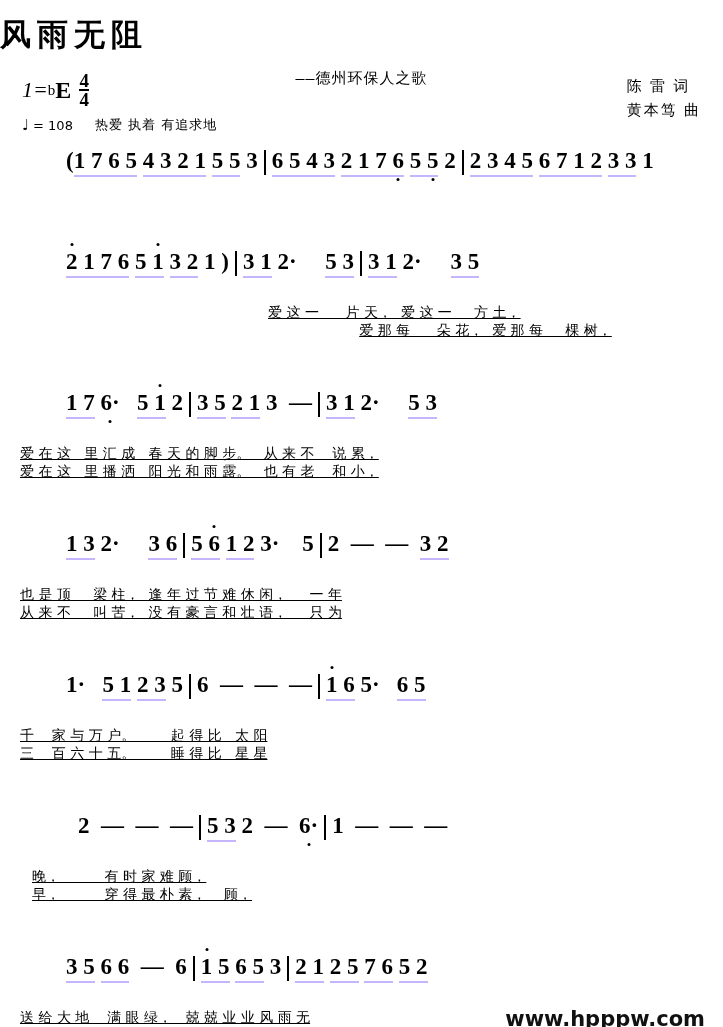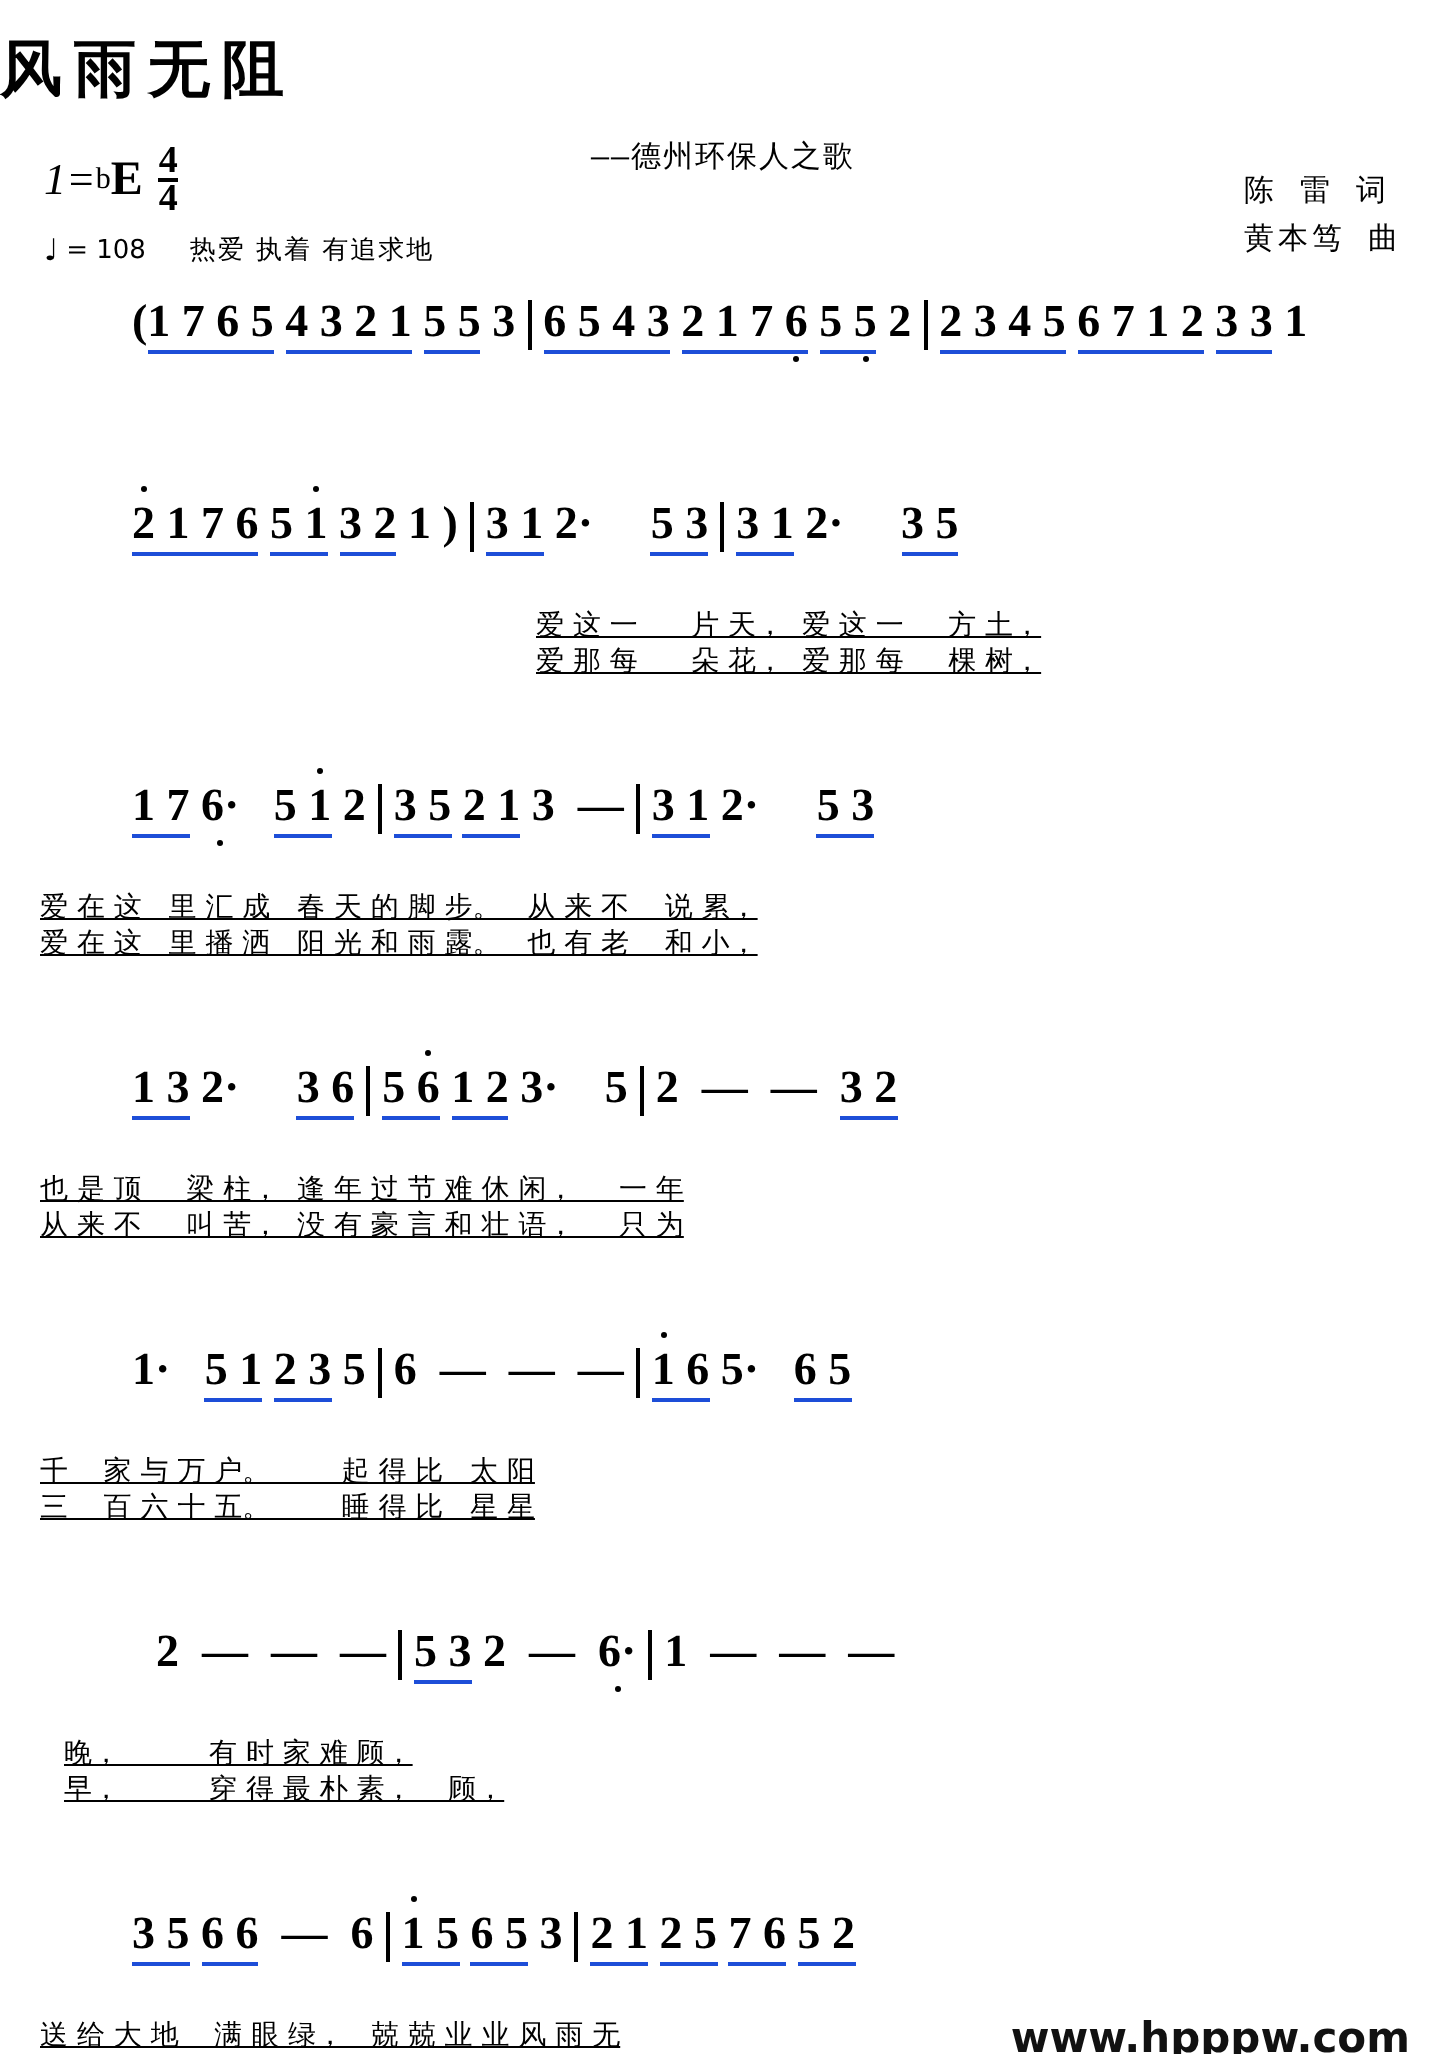--- a/index.html
+++ b/index.html
@@ -25,23 +25,23 @@
   .subtitle{
     text-align:center;
     font-family:Liberation Mono, monospace;
     font-size:15px;
     margin-top:13px;
     letter-spacing:1px;
   }
   .credits{
     position:absolute;
     right:22px;
-    top:71px;
+    top:60px;
     text-align:left;
-    font-family:Liberation Mono, monospace;
+    font-family:Liberation Sans, sans-serif;
     font-size:15px;
     line-height:24px;
     letter-spacing:2px;
   }
   .keysig{
     position:absolute;
     left:22px;
     top:58px;
     font-family:"Liberation Serif", serif;
     font-size:22px;
@@ -76,21 +76,21 @@
   .tempo .note{font-family:"DejaVu Sans", sans-serif;font-size:15px;}
   .expr{margin-left:18px;letter-spacing:1px;font-size:13px;}
 
   
   .system{
     position:relative;
     margin:0 20px;
     padding-top:6px;
   }
   .grp{display:inline-block;position:relative;}
-  .u1{border-bottom:2px solid #1d4ed8;padding-bottom:1px;}
+  .u1{border-bottom:2px solid #c4b5fd;padding-bottom:1px;}
   .note{display:inline-block;position:relative;}
   .dot-up::after{
     content:"";position:absolute;left:50%;transform:translateX(-50%);
     top:-6px;width:3px;height:3px;border-radius:50%;background:#000;
   }
   .dot-dn::after{
     content:"";position:absolute;left:50%;transform:translateX(-50%);
     bottom:-7px;width:3px;height:3px;border-radius:50%;background:#000;
   }
   .bar{display:inline-block;width:2px;height:25px;background:#000;vertical-align:bottom;margin:0 6px 2px 6px;}
@@ -148,21 +148,21 @@
       <div class="ly"></div>
     </div>
   </div>
 
   <div class="system" style="margin-top:14px;">
     <div class="row">
       <div class="sl">
         <span class="grp u1"><span class="note dot-up">2</span>&nbsp;1&nbsp;7&nbsp;6</span>&nbsp;<span class="grp u1">5&nbsp;<span class="note dot-up">1</span></span>&nbsp;<span class="grp u1">3&nbsp;2</span>&nbsp;<span class="note">1&nbsp;)</span><span class="bar"></span><span class="grp u1">3&nbsp;1</span>&nbsp;<span class="note">2·</span>&nbsp;&nbsp;&nbsp;&nbsp;&nbsp;<span class="grp u1">5&nbsp;3</span><span class="bar"></span><span class="grp u1">3&nbsp;1</span>&nbsp;<span class="note">2·</span>&nbsp;&nbsp;&nbsp;&nbsp;&nbsp;<span class="grp u1">3&nbsp;5</span>
       </div>
       <div class="ly" style="padding-left:248px;">爱 这 一      片 天，  爱 这 一     方 土，</div>
-      <div class="ly" style="padding-left:248px;">爱 那 每      朵 花，  爱 那 每     棵 树，</div>
+      <div class="ly" style="padding-left:248px;text-align:center;">爱 那 每      朵 花，  爱 那 每     棵 树，</div>
     </div>
   </div>
 
   <div class="system" style="margin-top:18px;">
     <div class="row">
       <div class="sl">
         <span class="grp u1">1&nbsp;7</span>&nbsp;<span class="note dot-dn">6·</span>&nbsp;&nbsp;&nbsp;<span class="grp u1">5&nbsp;<span class="note dot-up">1</span></span>&nbsp;<span class="note">2</span><span class="bar"></span><span class="grp u1">3&nbsp;5</span>&nbsp;<span class="grp u1">2&nbsp;1</span>&nbsp;<span class="note">3</span>&nbsp;&nbsp;<span class="note">—</span><span class="bar"></span><span class="grp u1">3&nbsp;1</span>&nbsp;<span class="note">2·</span>&nbsp;&nbsp;&nbsp;&nbsp;&nbsp;<span class="grp u1">5&nbsp;3</span>
       </div>
       <div class="ly">爱 在 这   里 汇 成   春 天 的 脚 步。   从 来 不    说 累，</div>
       <div class="ly">爱 在 这   里 播 洒   阳 光 和 雨 露。   也 有 老    和 小，</div>

